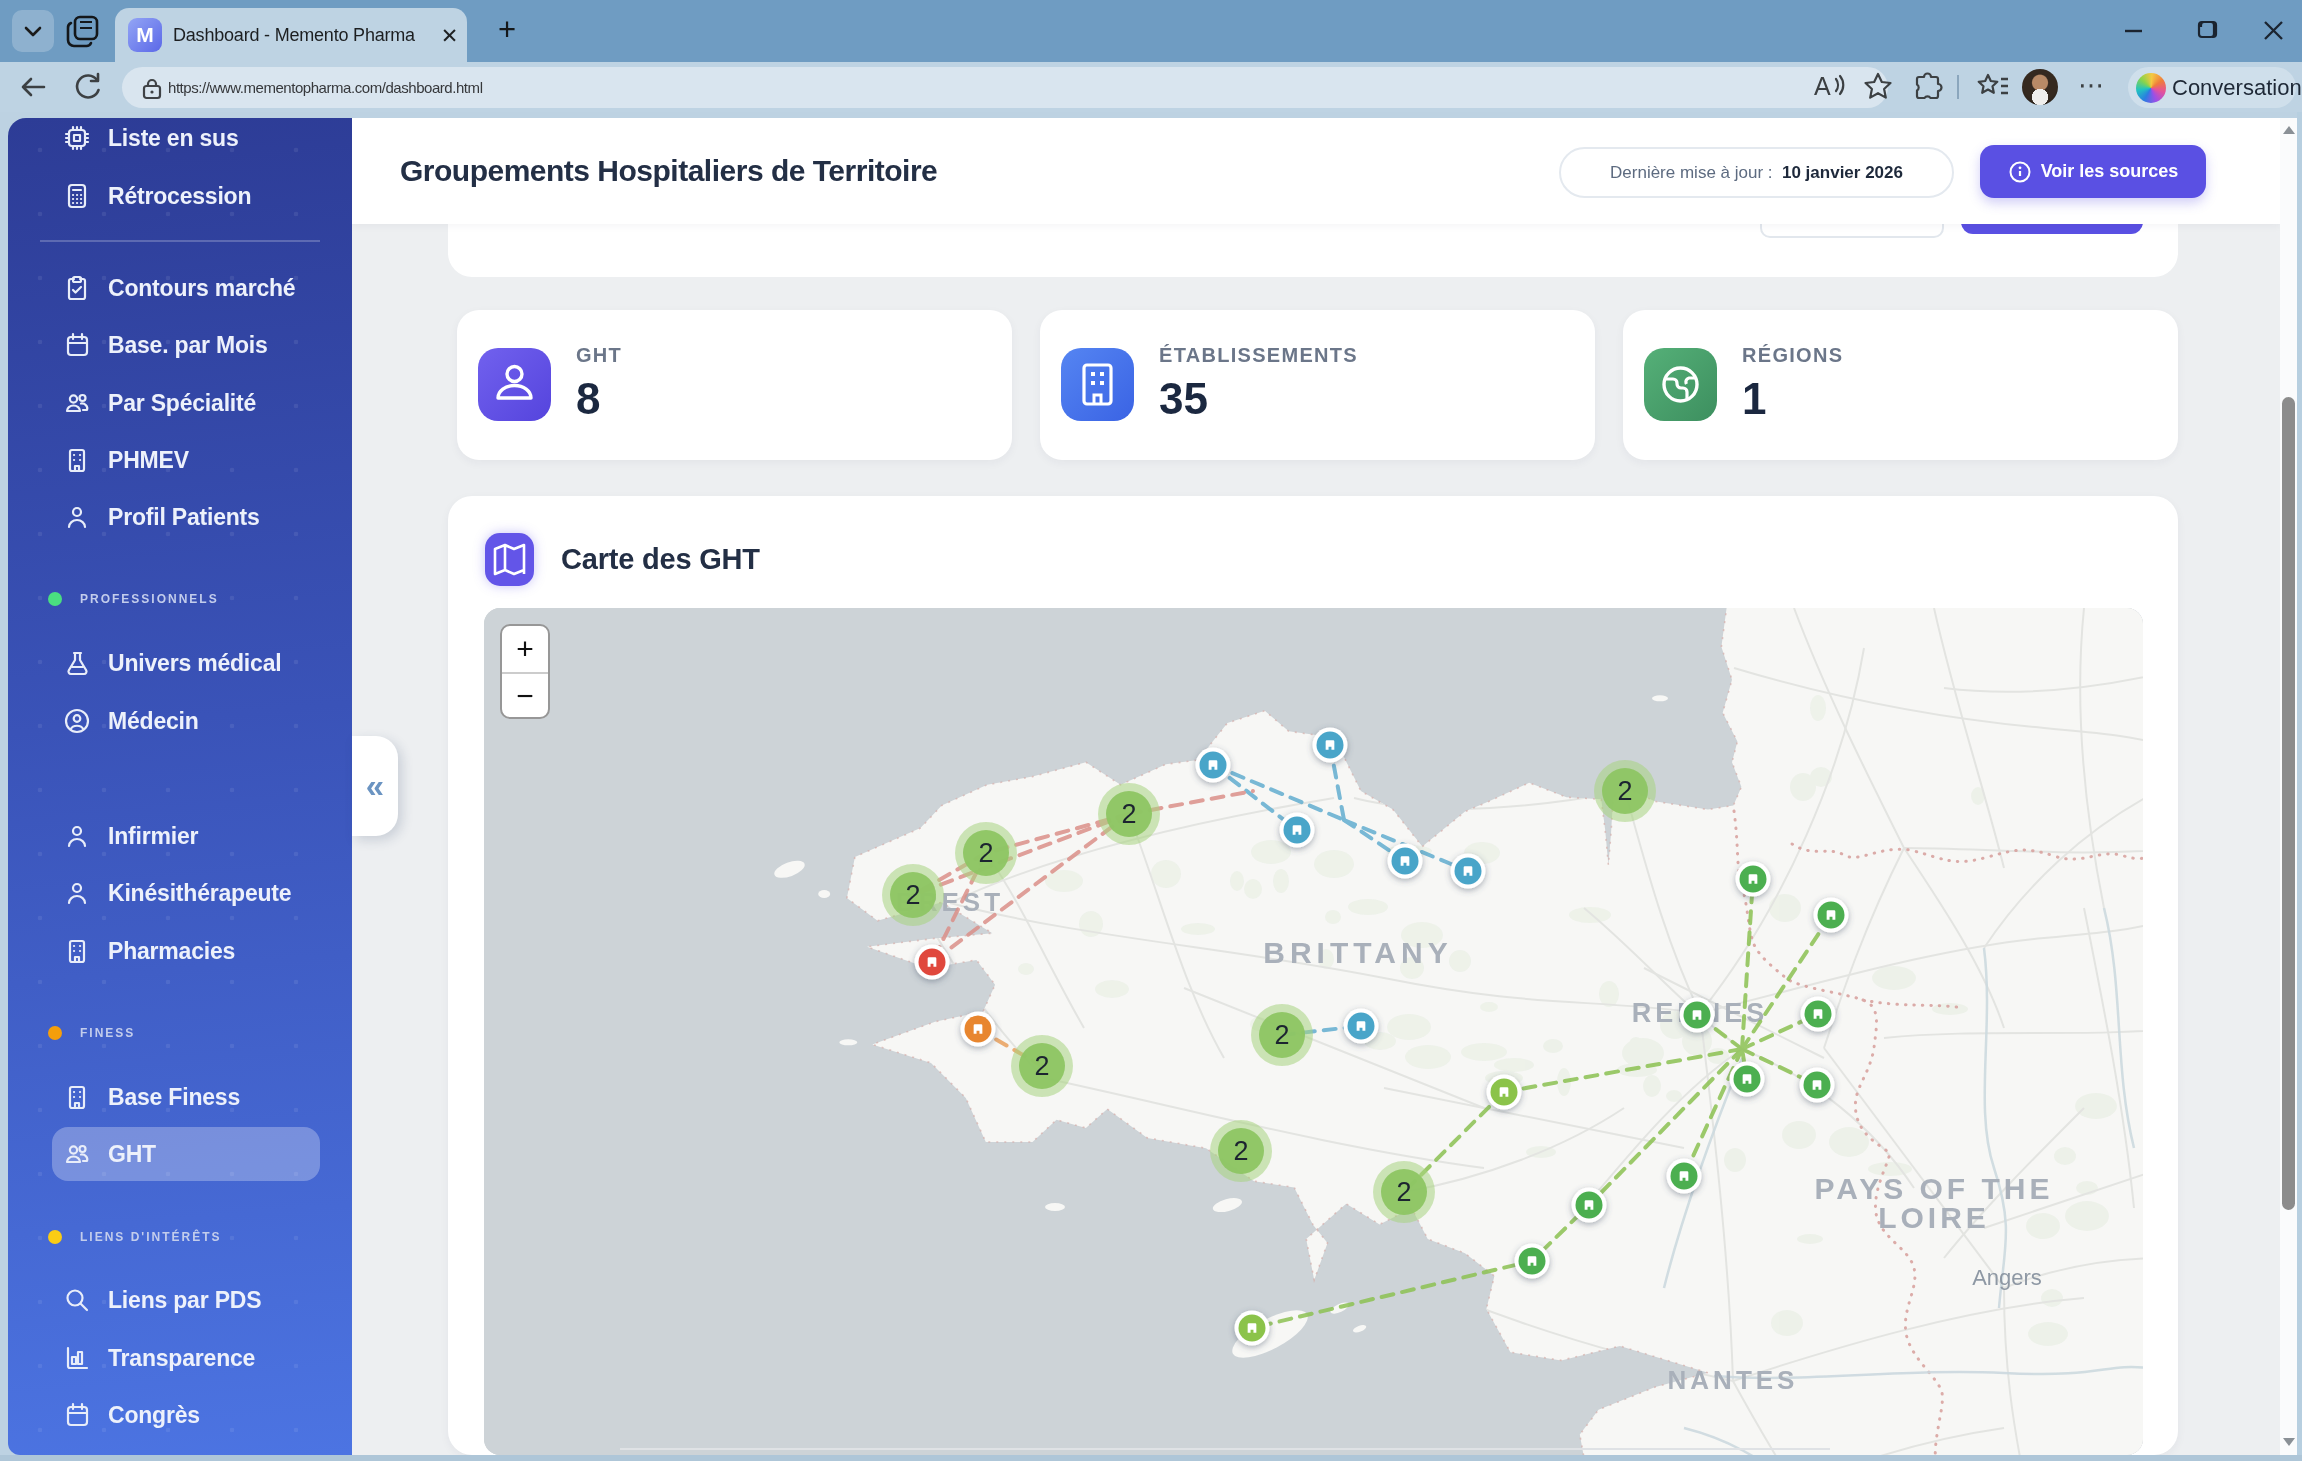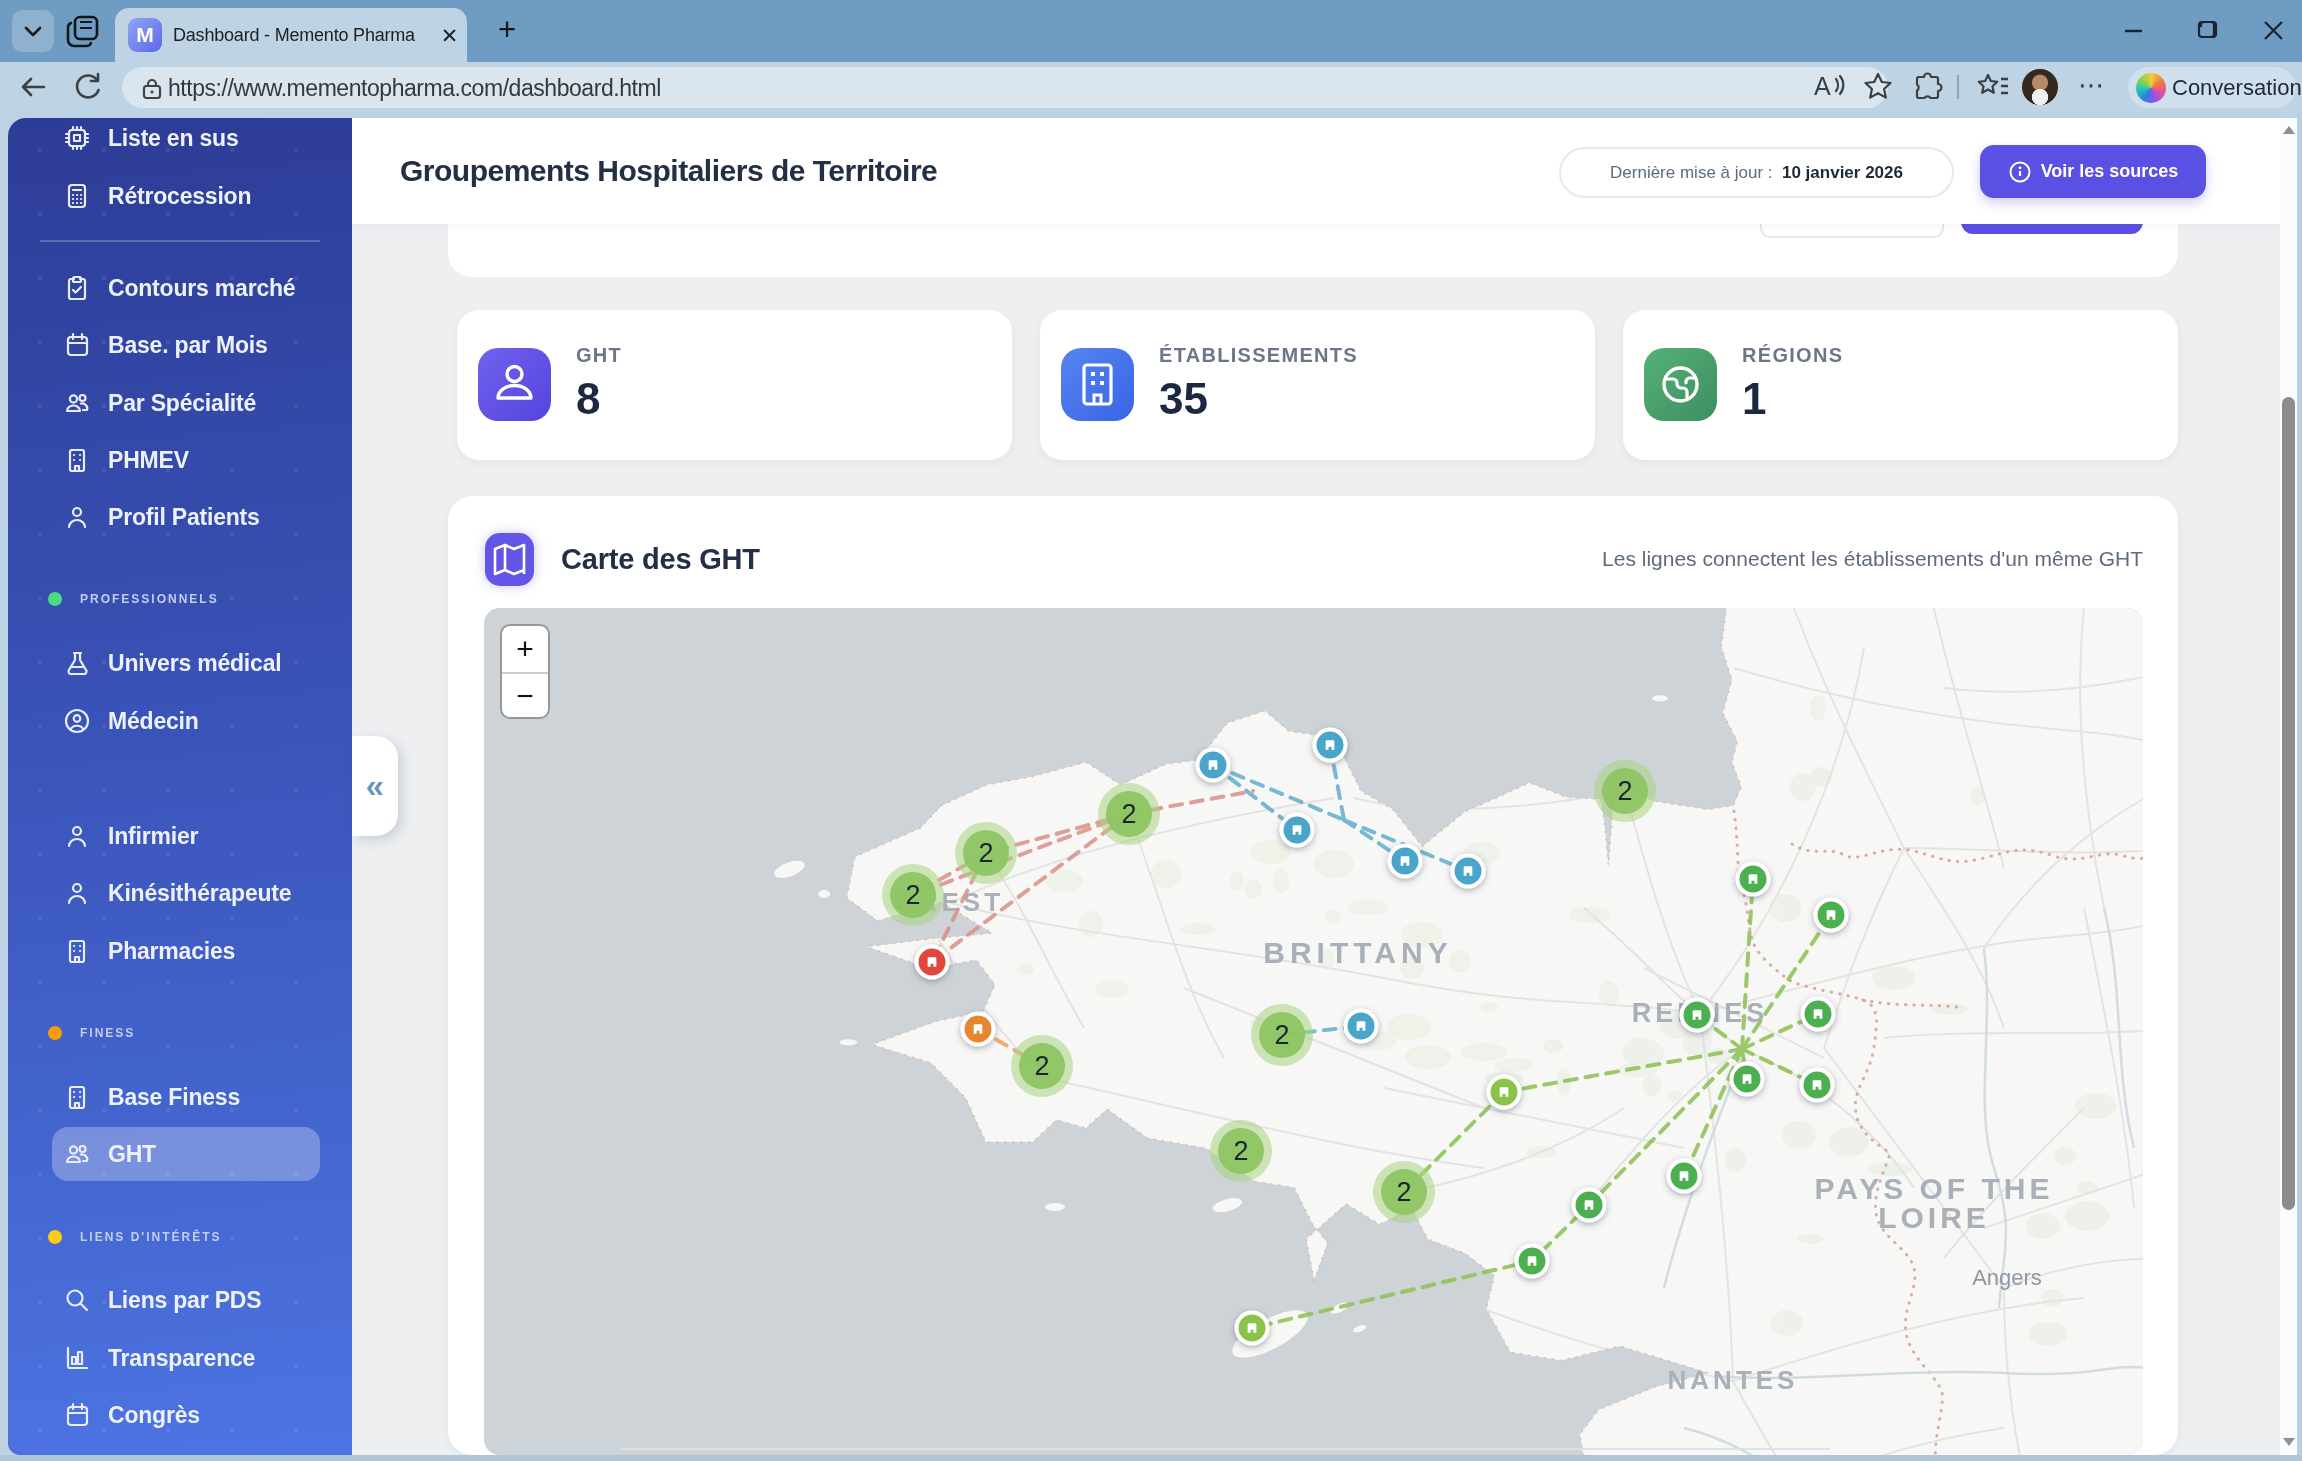--- a/index.html
+++ b/index.html
@@ -11,21 +11,21 @@
 #tsbtn{left:12px;top:10px;width:42px;height:42px;border-radius:10px;background:rgba(255,255,255,0.22);}
 #tab{left:115px;top:8px;width:352px;height:54px;border-radius:14px 14px 0 0;background:#bed3e3;}
 #favicon{left:13px;top:10px;width:34px;height:34px;border-radius:9px;background:linear-gradient(135deg,#93a5f5,#5b68e8);color:#fff;font-weight:bold;font-size:21px;text-align:center;line-height:34px;}
 #tabtitle{left:58px;top:0;height:54px;line-height:54px;font-size:18px;letter-spacing:-0.2px;color:#1d1f21;width:252px;overflow:hidden;white-space:nowrap;}
 #tabclose{left:322px;top:15px;width:25px;height:25px;color:#1d1f21;font-size:21px;text-align:center;line-height:25px;}
 #newtab{left:490px;top:14px;width:34px;height:34px;color:#15181a;font-size:31px;font-weight:300;text-align:center;line-height:32px;}
 .winctl{top:16px;width:30px;height:30px;color:#1b2430;}
 
 #toolbar{left:0;top:62px;width:2302px;height:50px;background:#bed3e3;}
 #urlbar{left:122px;top:5px;width:1766px;height:41px;border-radius:21px;background:#d9e5ef;}
-#urltext{left:46px;top:0;height:41px;line-height:42px;font-size:23px;letter-spacing:-0.45px;color:#36383b;}
+#urltext{left:46px;top:0;height:41px;line-height:42px;font-size:15px;letter-spacing:-0.45px;color:#36383b;}
 #copilot{left:2128px;top:5px;width:168px;height:41px;border-radius:21px;background:#cfdfeb;}
 #copilottext{left:44px;top:0;height:41px;line-height:42px;font-size:22px;color:#1e2836;}
 
 #sidebar{left:8px;top:118px;width:344px;height:1337px;border-radius:18px 0 0 12px;background-image:radial-gradient(rgba(255,255,255,0.08) 2px,transparent 2.6px),linear-gradient(175deg,#2d3c96 0%,#3a53b8 45%,#4c74e2 100%);background-size:64px 64px,100% 100%;overflow:hidden;}
 #main{left:352px;top:118px;width:1928px;height:1337px;background:#edeff1;overflow:hidden;}
 #header{left:0;top:0;width:1928px;height:106px;background:#fff;box-shadow:0 2px 8px rgba(30,40,70,0.05);}
 #htitle{left:48px;top:0;height:106px;line-height:106px;font-size:30px;font-weight:bold;letter-spacing:-0.5px;color:#232f45;}
 #hpill{left:1207px;top:29px;width:395px;height:51px;border-radius:26px;background:#fff;border:2px solid #e4e9ef;line-height:47px;font-size:17px;color:#5d6b80;text-align:center;}
 #hpill b{color:#1e293b;}
 #hbtn{left:1628px;top:27px;width:226px;height:53px;border-radius:14px;background:#5a50e3;color:#fff;font-size:18px;font-weight:bold;box-shadow:0 5px 12px rgba(90,80,227,0.28);display:flex;align-items:center;justify-content:center;white-space:nowrap;}
@@ -185,21 +185,20 @@
       <div class="slabel abs">RÉGIONS</div>
         <div class="snum abs">1</div>
     </div>
     <div id="mapcard" class="abs">
       <div id="mapicon" class="abs">
           <svg width="49" height="53">
             <path d="M10 16 l10 -4 9 4 10 -4 v25 l-10 4 -9 -4 -10 4 z M20 12 v25 M39 16 v25" stroke="#fff" stroke-width="2.6" fill="none" stroke-linejoin="round"></path>
           </svg>
         </div>
       <div id="maptitle" class="abs">Carte des GHT</div>
-      <div id="mapnote" class="abs">Les lignes connectent les établissements d'un même GHT</div>
       <div id="mapbox" class="abs">
         <svg width="1659" height="847" viewBox="0 0 1659 847">
 <defs>
 <filter id="msh" x="-60%" y="-60%" width="220%" height="220%">
                 <feDropShadow dx="0" dy="2" stdDeviation="3" flood-color="#475569" flood-opacity="0.45"></feDropShadow>
               </filter>
 <clipPath id="landclip">
                 <path d="M1244.0,-10.6 L1237.4,38.8 L1248.0,71.8 L1238.7,104.7 L1253.4,133.6 L1248.0,154.2 L1257.4,178.9 L1249.4,197.4 L1224.0,201.6 L1170.6,193.3 L1141.2,178.9 L1129.2,189.2 L1127.1,224.2 L1124.4,257.2 L1121.2,222.2 L1117.2,191.3 L1082.5,189.2 L1045.1,174.8 L1005.1,193.3 L981.0,203.6 L938.3,238.6 L909.0,201.6 L876.9,183.0 L850.2,129.5 L804.8,123.3 L780.8,102.7 L743.4,115.0 L714.0,152.1 L682.0,156.2 L636.6,176.8 L601.9,154.2 L548.5,168.6 L503.1,176.8 L457.7,197.4 L436.4,220.1 L370.9,248.9 L362.9,290.1 L393.6,312.8 L457.7,294.3 L508.4,325.2 L449.7,330.5 L383.0,338.8 L444.4,360.2 L492.4,351.9 L511.1,376.7 L499.1,403.4 L451.0,413.7 L388.3,436.4 L447.0,454.9 L481.8,490.0 L501.8,534.0 L548.5,534.0 L572.5,511.8 L601.9,520.0 L623.3,501.1 L663.3,529.9 L722.0,540.2 L770.1,573.2 L810.2,579.4 L828.8,616.4 L843.5,635.0 L830.2,672.1 L822.2,630.9 L862.2,595.8 L895.6,616.4 L927.6,600.0 L943.7,630.9 L981.0,645.3 L1010.4,667.9 L1002.4,700.9 L1026.4,744.2 L1077.2,752.4 L1135.9,738.0 L1224.0,764.8 L1170.6,779.2 L1114.5,801.8 L1095.8,826.6 L1103.9,871.1 L1679,880 L1679,-20 L1244.0,-20 Z"></path>
               </clipPath>
 </defs>

